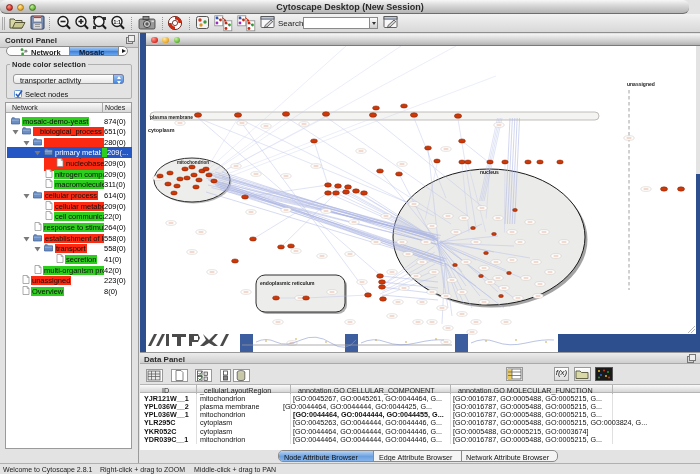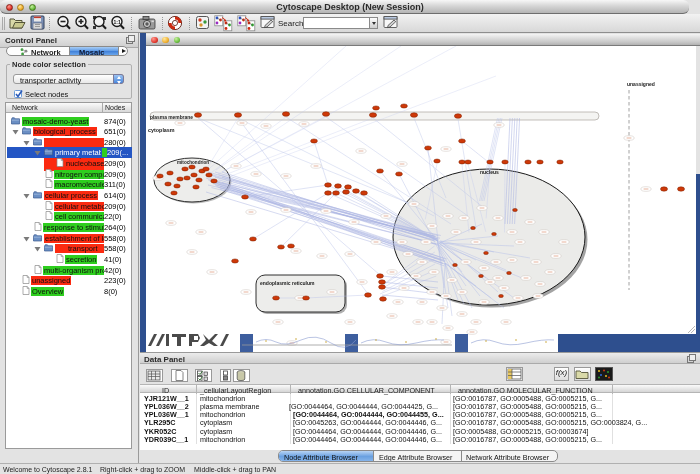--- a/index.html
+++ b/index.html
@@ -181,21 +181,21 @@
             <span style="position:absolute;left:97px;top:1px;color:#000;">874(0)</span>
           </div>
 <div style="position:absolute;left:1px;top:23.1px;width:125px;height:10.65px;">
             <span style="position:absolute;left:5px;top:2px"><svg width="7" height="6" viewBox="0 0 7 6">
                 <path d="M0.5 1 L6.5 1 L3.5 5.5 Z" fill="#7a7a7a"></path>
               </svg></span>
             <span style="position:absolute;left:15px;top:1px"><svg width="9" height="8" viewBox="0 0 9 8">
                 <path d="M0.5 2.2 L0.5 7 L8.5 7 L8.5 1.8 L4.2 1.8 L3.4 0.8 L1.2 0.8 Z" fill="#6b8fc4" stroke="#39598f" stroke-width="0.7"></path>
                 <path d="M0.8 3.3 L8.2 3.1" stroke="#9ab4d9" stroke-width="0.9"></path>
               </svg></span>
-            <span style="position:absolute;left:26px;top:1px;background:#fb2a10;color:#101010;padding:0 1px;max-width:71px;overflow:hidden;white-space:nowrap;">biological_process</span>
+            <span style="position:absolute;left:26px;top:1px;background:#fb2a10;color:#101010;padding:0 7px;max-width:71px;overflow:hidden;white-space:nowrap;">biological_process</span>
             <span style="position:absolute;left:97px;top:1px;color:#000;">651(0)</span>
           </div>
 <div style="position:absolute;left:1px;top:33.8px;width:125px;height:10.65px;">
             <span style="position:absolute;left:16px;top:2px"><svg width="7" height="6" viewBox="0 0 7 6">
                 <path d="M0.5 1 L6.5 1 L3.5 5.5 Z" fill="#7a7a7a"></path>
               </svg></span>
             <span style="position:absolute;left:26px;top:1px"><svg width="9" height="8" viewBox="0 0 9 8">
                 <path d="M0.5 2.2 L0.5 7 L8.5 7 L8.5 1.8 L4.2 1.8 L3.4 0.8 L1.2 0.8 Z" fill="#6b8fc4" stroke="#39598f" stroke-width="0.7"></path>
                 <path d="M0.8 3.3 L8.2 3.1" stroke="#9ab4d9" stroke-width="0.9"></path>
               </svg></span>
@@ -285,21 +285,21 @@
             <span style="position:absolute;left:97px;top:1px;color:#000;">558(0)</span>
           </div>
 <div style="position:absolute;left:1px;top:140.3px;width:125px;height:10.65px;">
             <span style="position:absolute;left:27px;top:2px"><svg width="7" height="6" viewBox="0 0 7 6">
                 <path d="M0.5 1 L6.5 1 L3.5 5.5 Z" fill="#7a7a7a"></path>
               </svg></span>
             <span style="position:absolute;left:37px;top:1px"><svg width="9" height="8" viewBox="0 0 9 8">
                 <path d="M0.5 2.2 L0.5 7 L8.5 7 L8.5 1.8 L4.2 1.8 L3.4 0.8 L1.2 0.8 Z" fill="#6b8fc4" stroke="#39598f" stroke-width="0.7"></path>
                 <path d="M0.8 3.3 L8.2 3.1" stroke="#9ab4d9" stroke-width="0.9"></path>
               </svg></span>
-            <span style="position:absolute;left:48px;top:1px;background:#fb2a10;color:#101010;padding:0 13px;max-width:49px;overflow:hidden;white-space:nowrap;">transport</span>
+            <span style="position:absolute;left:48px;top:1px;background:#fb2a10;color:#101010;padding:0 1px;max-width:49px;overflow:hidden;white-space:nowrap;">transport</span>
             <span style="position:absolute;left:97px;top:1px;color:#000;">558(0)</span>
           </div>
 <div style="position:absolute;left:1px;top:151.0px;width:125px;height:10.65px;">
             <span style="position:absolute;left:49px;top:0px"><svg width="8" height="9" viewBox="0 0 8 9">
                 <path d="M1 0.5 L5.2 0.5 L7 2.4 L7 8.5 L1 8.5 Z" fill="#fff" stroke="#8a8a8a" stroke-width="0.7"></path>
                 <path d="M5.2 0.5 L5.2 2.4 L7 2.4" fill="none" stroke="#8a8a8a" stroke-width="0.7"></path>
               </svg></span>
             <span style="position:absolute;left:58px;top:1px;background:#2ece1e;color:#101010;padding:0 1px;max-width:39px;overflow:hidden;white-space:nowrap;">secretion</span>
             <span style="position:absolute;left:97px;top:1px;color:#000;">41(0)</span>
           </div>
@@ -993,26 +993,27 @@
       <div style="position:absolute;left:472px;top:0;width:1px;height:8.5px;background:#b5b5b5;"></div>
     </div>
     <div class="abs" style="left:0;top:9.5px;width:560px;height:56px;color:#111;">
       <div style="position:absolute;left:56px;top:0;width:1px;height:50px;background:#e0e0e0;"></div>
       <div style="position:absolute;left:150px;top:0;width:1px;height:50px;background:#e0e0e0;"></div>
       <div style="position:absolute;left:310px;top:0;width:1px;height:50px;background:#e0e0e0;"></div>
       <div style="position:absolute;left:472px;top:0;width:1px;height:50px;background:#e0e0e0;"></div>
       <div style="position:absolute;left:0;top:0px;width:561px;height:8.3px;">
 <span style="position:absolute;left:4px;font-weight:bold;">YJR121W__1</span>
 <span style="position:absolute;left:60px;">mitochondrion</span>
+<span style="position:absolute;left:153px;">[GO:0045267, GO:0045261, GO:0044464, G...</span>
 <span style="position:absolute;left:313px;">[GO:0016787, GO:0005488, GO:0005215, G...</span>
           </div>
 <div style="position:absolute;left:0;top:8.300000000000011px;width:561px;height:8.3px;">
 <span style="position:absolute;left:4px;font-weight:bold;">YPL036W__2</span>
 <span style="position:absolute;left:60px;">plasma membrane</span>
-<span style="position:absolute;left:149px;text-align:right;">[GO:0044464, GO:0044444, GO:0044425, G...</span>
+<span style="position:absolute;left:143px;text-align:right;">[GO:0044464, GO:0044444, GO:0044425, G...</span>
 <span style="position:absolute;left:313px;">[GO:0016787, GO:0005488, GO:0005215, G...</span>
           </div>
 <div style="position:absolute;left:0;top:16.600000000000023px;width:561px;height:8.3px;">
 <span style="position:absolute;left:4px;font-weight:bold;">YPL036W__1</span>
 <span style="position:absolute;left:60px;">mitochondrion</span>
 <span style="position:absolute;left:153px;font-weight:bold;">[GO:0044464, GO:0044444, GO:0044455, G...</span>
 <span style="position:absolute;left:313px;">[GO:0016787, GO:0005488, GO:0005215, G...</span>
           </div>
 <div style="position:absolute;left:0;top:24.900000000000034px;width:561px;height:8.3px;">
 <span style="position:absolute;left:4px;font-weight:bold;">YLR295C</span>

